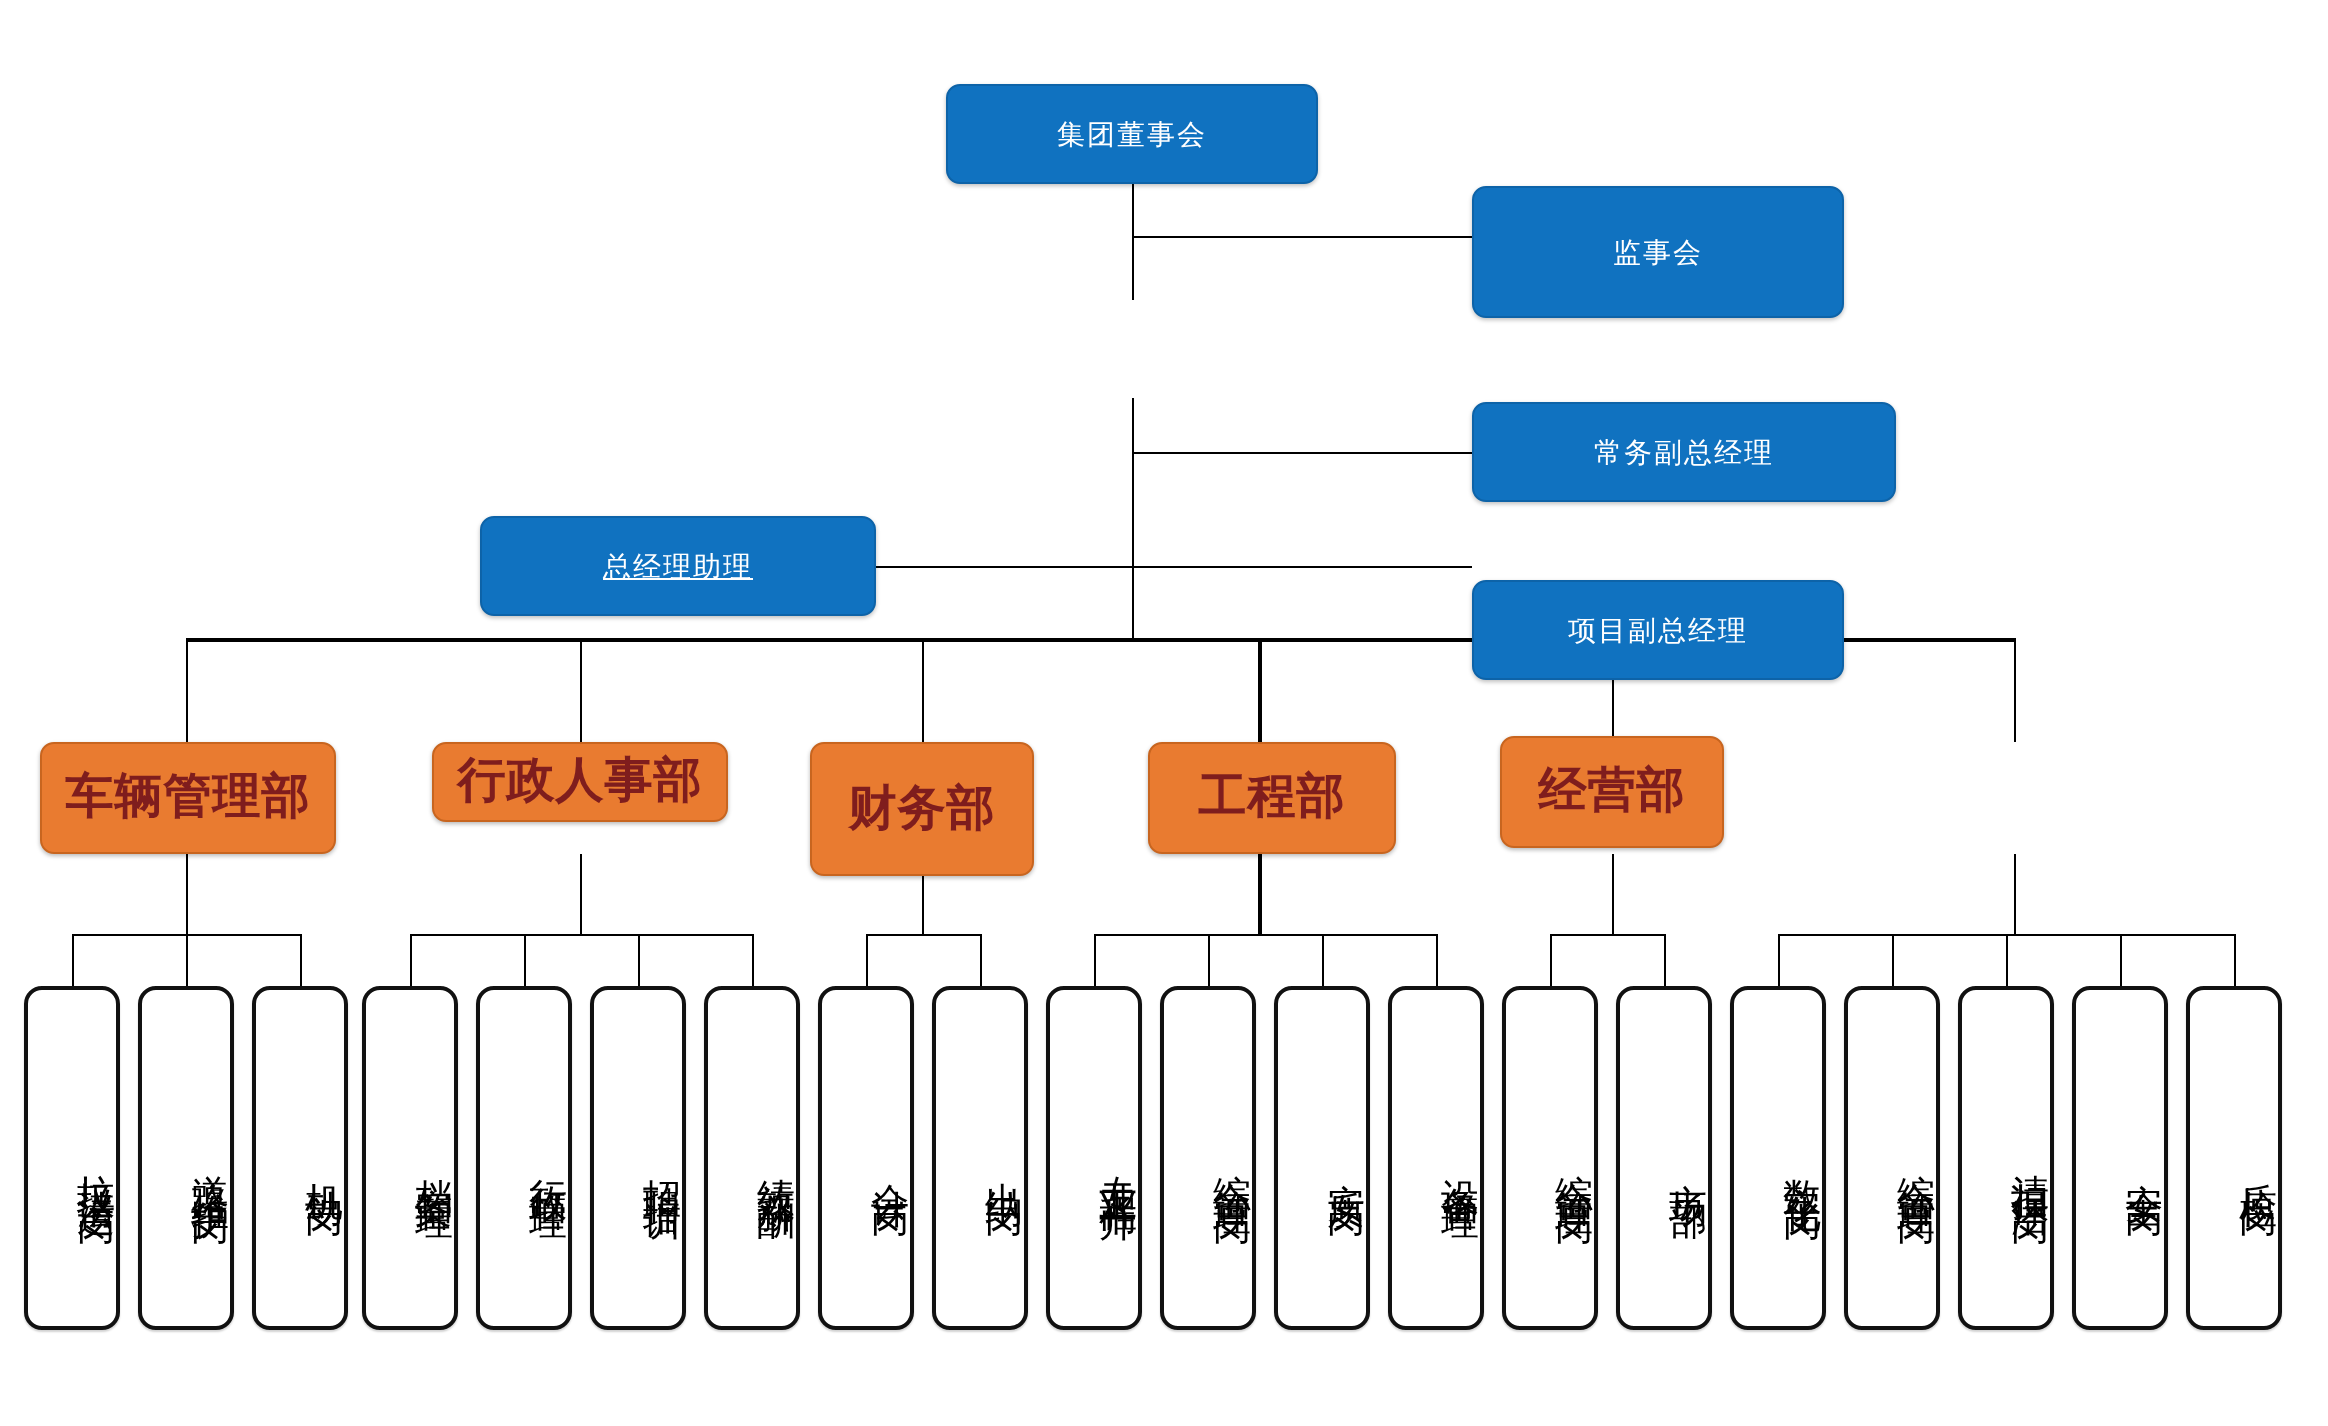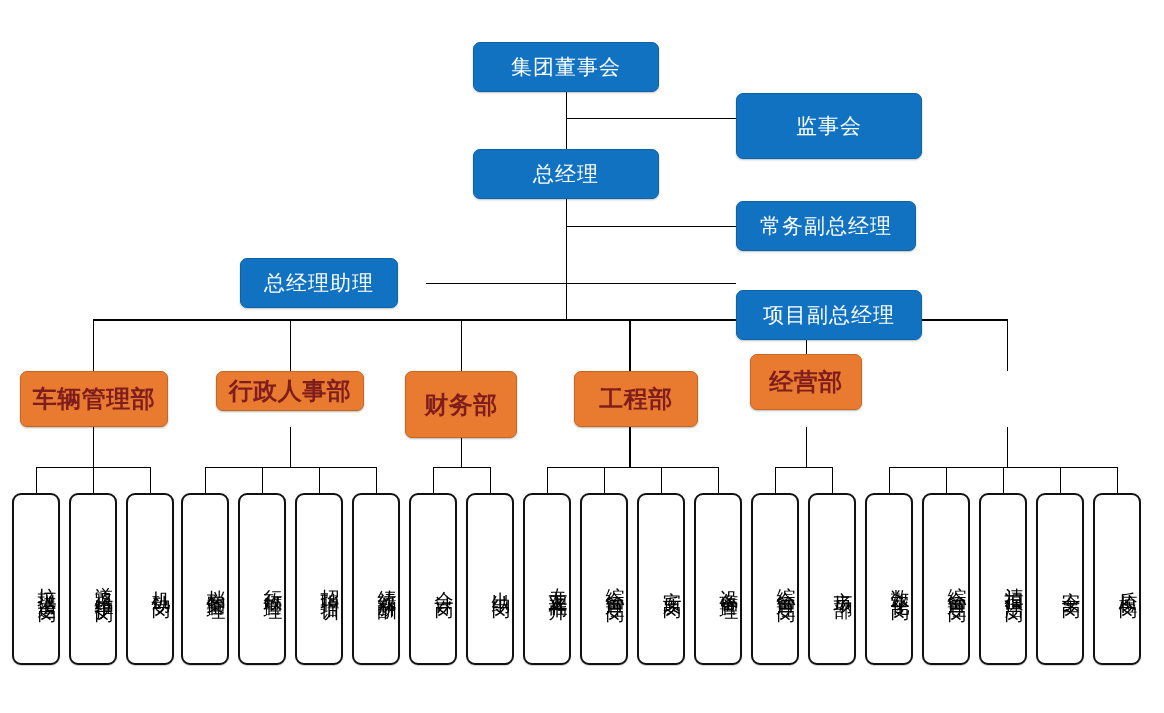--- a/index.html
+++ b/index.html
@@ -39,21 +39,21 @@
     text-align: center;
     border-radius: 7px;
     line-height: 1.15;
     user-select: none;
   }
 
   .node.blue {
     background: #1072C0;
     border: 1px solid #0D63A8;
     color: #ffffff;
-    font-size: 21px;
+    font-size: 14px;
     font-weight: 400;
     letter-spacing: 1px;
     box-shadow: 0 1px 2px rgba(0,0,0,0.25);
   }
 
   .node.orange {
     background: #E97B30;
     border: 1px solid #C8651F;
     color: #7f1d1d;
     font-size: 24px;
@@ -144,37 +144,36 @@
     <div class="line v" style="left:946px; top:467px; height:26px;"></div>
     <div class="line v" style="left:1003px; top:467px; height:26px;"></div>
     <div class="line v" style="left:1060px; top:467px; height:26px;"></div>
     <div class="line v" style="left:1117px; top:467px; height:26px;"></div>
   </div>
 
   <div class="node blue" style="left:473px; top:42px; width:186px; height:50px;">集团董事会</div>
 
   <div class="node blue" style="left:736px; top:93px; width:186px; height:66px;">监事会</div>
 
-  <div class="node blue" style="left:473px; top:149px; width:186px; height:50px;">总经理</div>
-
-  <div class="node blue" style="left:736px; top:201px; width:180px; height:50px;">常务副总经理</div>
+
+  <div class="node blue" style="left:736px; top:201px; width:212px; height:50px;">常务副总经理</div>
 
   <div class="node blue" style="left:736px; top:258px; width:186px; height:50px;margin-top:32px;">项目副总经理</div>
 
-  <div class="node blue" style="left:240px; top:258px; width:158px; height:50px;">总经理助理</div>
+  <div class="node blue" style="left:240px; top:258px; width:198px; height:50px;text-decoration:underline;">总经理助理</div>
 
   <div class="node orange" style="left:20px; top:371px; width:148px; height:56px;">车辆管理部</div>
 
   <div class="node orange" style="left:216px; top:371px; width:148px; height:40px;">行政人事部</div>
 
   <div class="node orange" style="left:405px; top:371px; width:112px; height:67px;">财务部</div>
 
   <div class="node orange" style="left:574px; top:371px; width:124px; height:56px;">工程部</div>
 
-  <div class="node orange" style="left:750px; top:354px; width:112px; height:56px;">经营部</div>
+  <div class="node orange" style="left:750px; top:368px; width:112px; height:56px;">经营部</div>
 
 
   <div class="node leaf" style="left:12px; top:493px; width:48px; height:172px;">垃圾清运岗</div>
   <div class="node leaf" style="left:69px; top:493px; width:48px; height:172px;">道路维护岗</div>
   <div class="node leaf" style="left:126px; top:493px; width:48px; height:172px;">机动岗</div>
 
   <div class="node leaf" style="left:181px; top:493px; width:48px; height:172px;">档案管理</div>
   <div class="node leaf" style="left:238px; top:493px; width:48px; height:172px;">行政管理</div>
   <div class="node leaf" style="left:295px; top:493px; width:48px; height:172px;">招聘培训</div>
   <div class="node leaf" style="left:352px; top:493px; width:48px; height:172px;">绩效薪酬</div>

